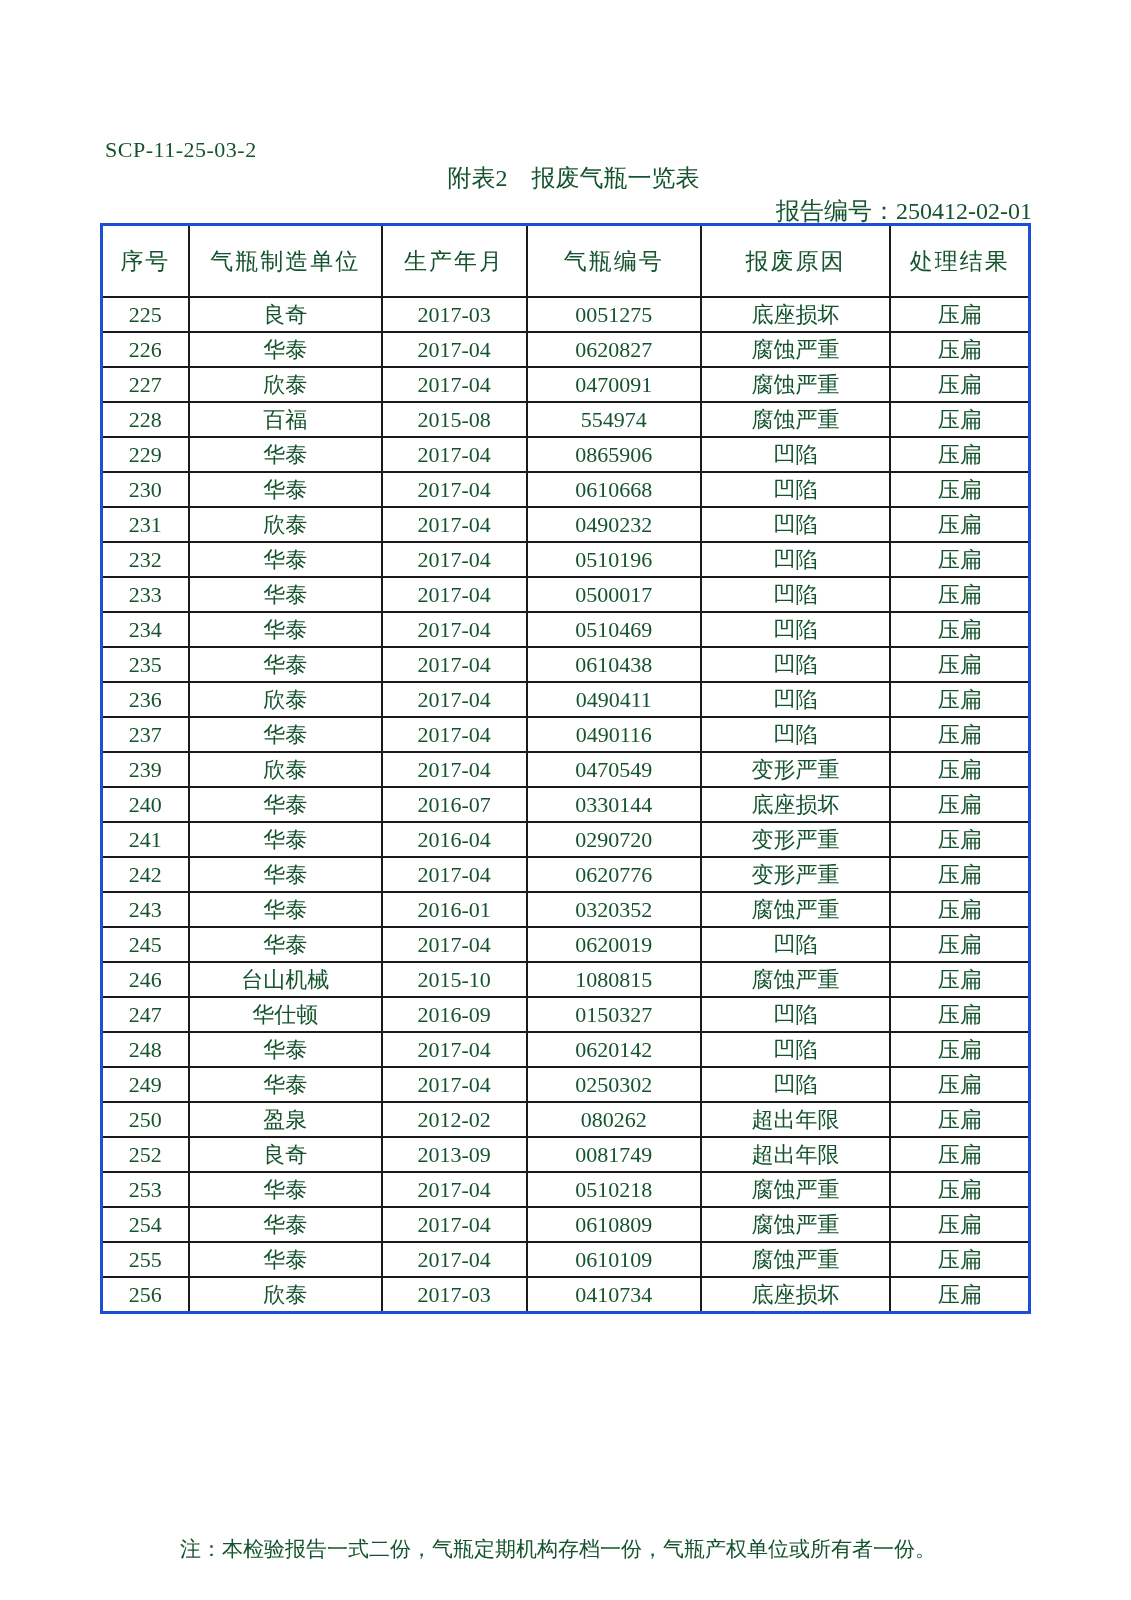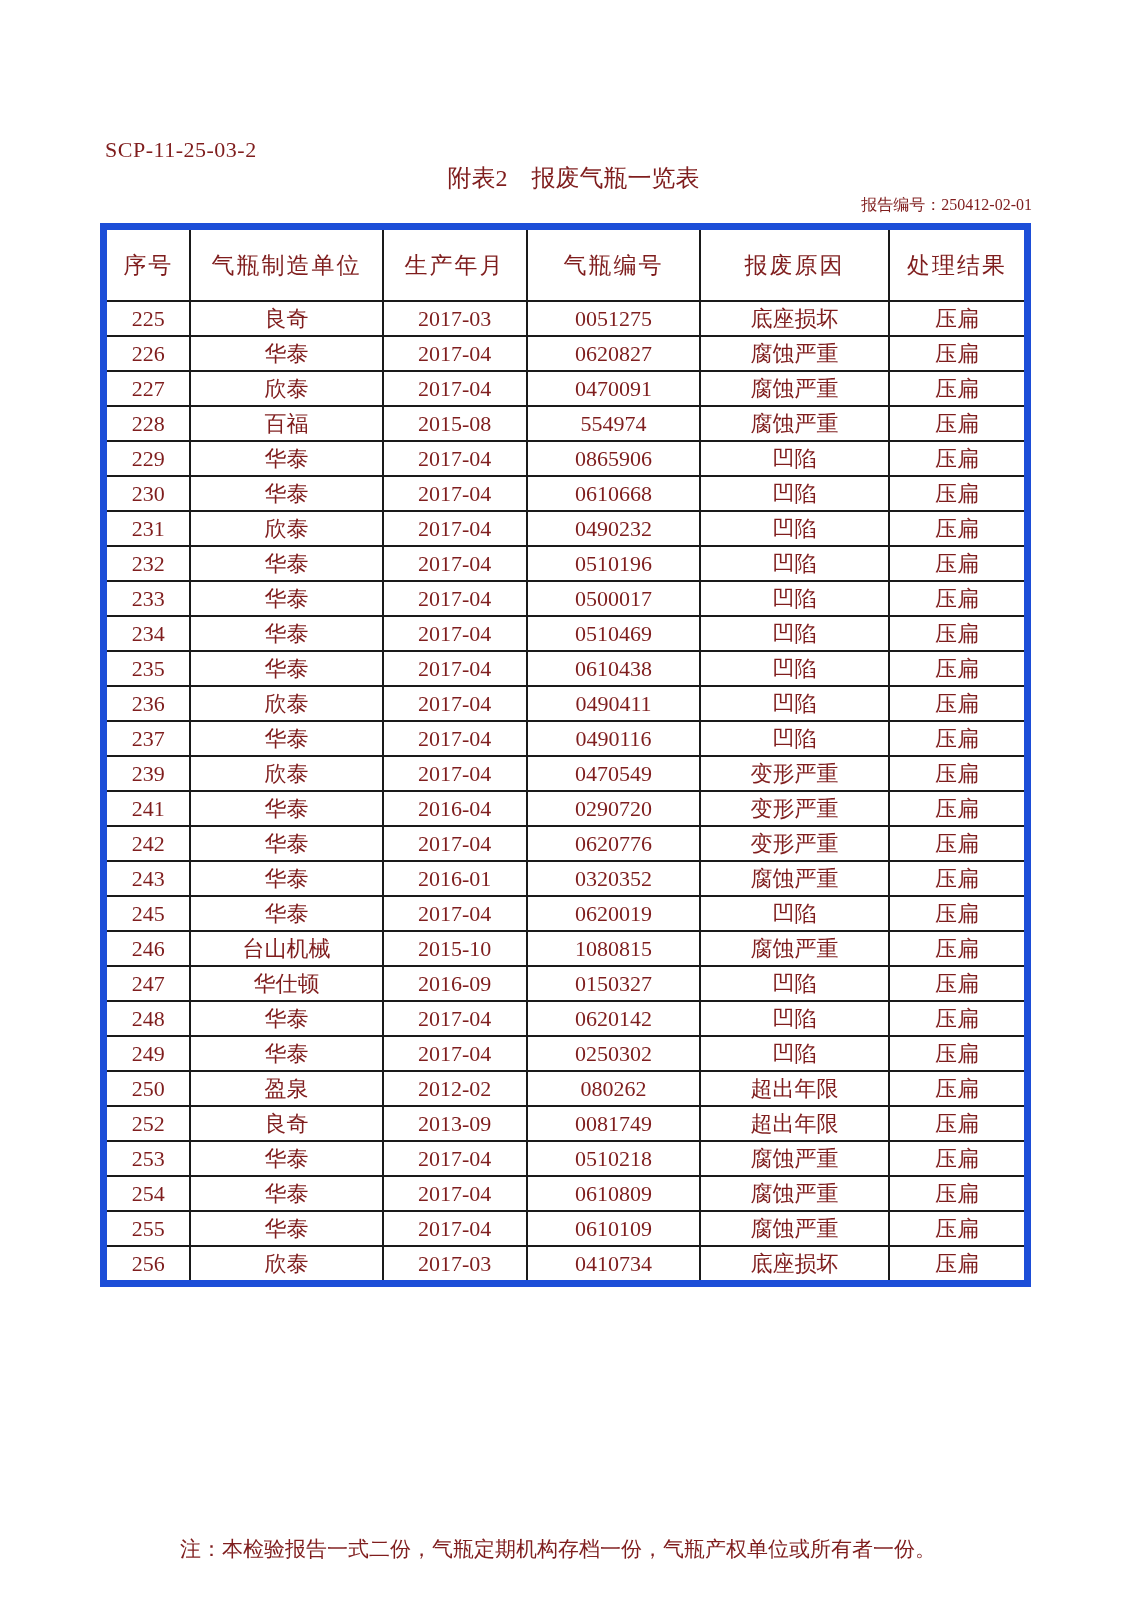--- a/index.html
+++ b/index.html
@@ -1,21 +1,21 @@
 <!DOCTYPE html>
 <html><head>
 <meta charset="utf-8">
 <style>
   html, body { margin: 0; padding: 0; background: #ffffff; }
   .page {
     position: relative;
     width: 1131px;
     height: 1600px;
     background: #ffffff;
-    color: #7f1d1d;
+    color: #14532d;
     font-family: "Liberation Serif", "DejaVu Serif", serif;
     overflow: hidden;
   }
   .doc-code {
     position: absolute;
     left: 105px;
     top: 137px;
     font-size: 22px;
     letter-spacing: 0.5px;
     white-space: nowrap;
@@ -26,34 +26,34 @@
     top: 162px;
     width: 100%;
     text-align: center;
     font-size: 24px;
     white-space: pre;
   }
   .report-no {
     position: absolute;
     top: 195px;
     right: 99px;
-    font-size: 16px;
+    font-size: 24px;
     white-space: nowrap;
   }
   .scrap-table-wrap {
     position: absolute;
     left: 100px;
     top: 223px;
     width: 931px;
   }
   table.scrap-table {
     width: 100%;
     border-collapse: collapse;
     table-layout: fixed;
-    border: 7px solid #1d4ed8;
+    border: 3px solid #1d4ed8;
   }
   table.scrap-table th,
   table.scrap-table td {
     border: 2px solid #1a1a1a;
     text-align: center;
     vertical-align: middle;
     white-space: nowrap;
     overflow: hidden;
     padding: 0;
   }
@@ -216,20 +216,28 @@
           </tr>
           <tr>
             <td>239</td>
             <td>欣泰</td>
             <td>2017-04</td>
             <td>0470549</td>
             <td>变形严重</td>
             <td>压扁</td>
           </tr>
           <tr>
+            <td>240</td>
+            <td>华泰</td>
+            <td>2016-07</td>
+            <td>0330144</td>
+            <td>底座损坏</td>
+            <td>压扁</td>
+          </tr>
+          <tr>
             <td>241</td>
             <td>华泰</td>
             <td>2016-04</td>
             <td>0290720</td>
             <td>变形严重</td>
             <td>压扁</td>
           </tr>
           <tr>
             <td>242</td>
             <td>华泰</td>

